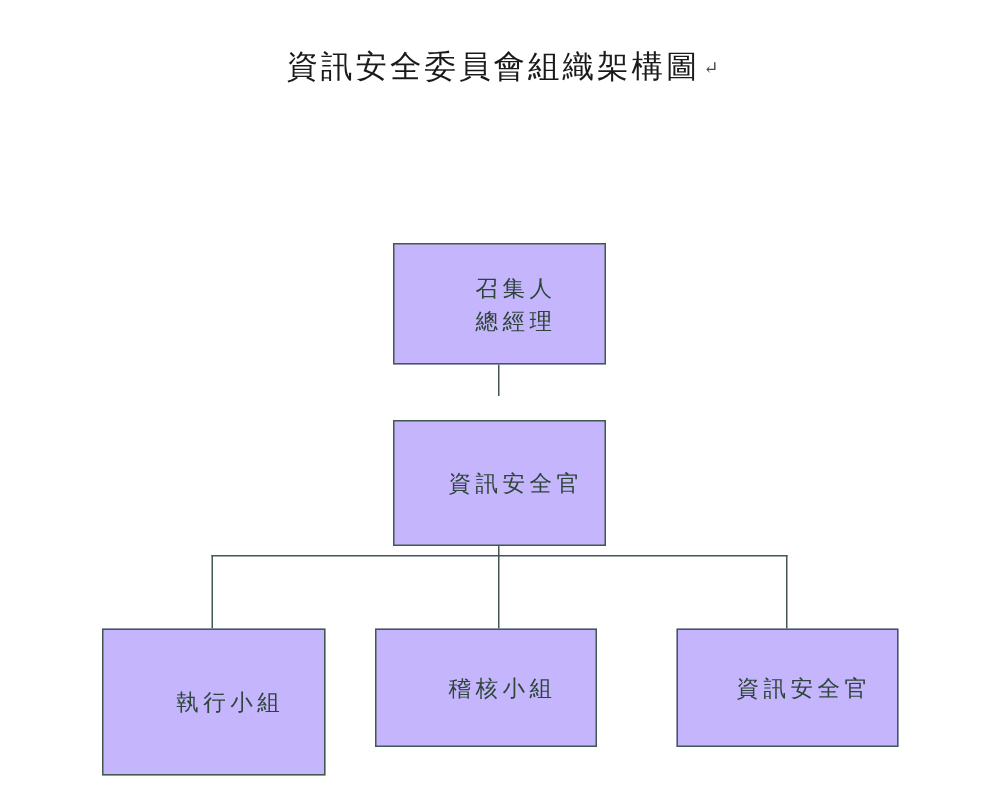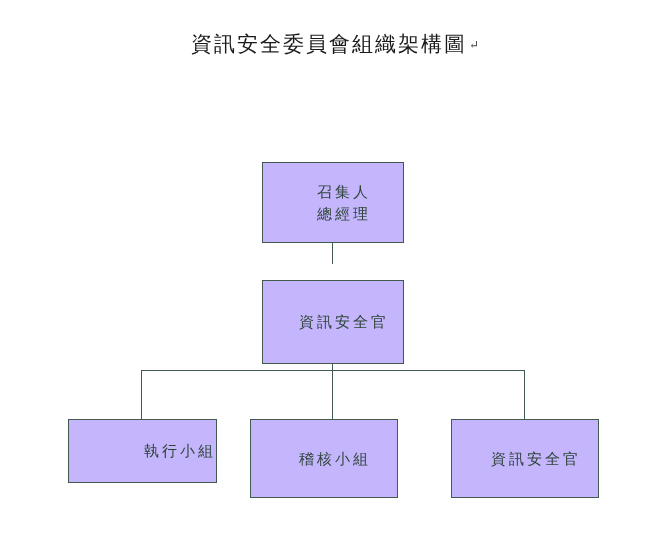--- a/index.html
+++ b/index.html
@@ -58,21 +58,21 @@
     letter-spacing: 3px;
     text-indent: 3px;
     white-space: nowrap;
     font-family: "DejaVu Serif", "Liberation Serif", serif;
     padding-left: 19px;
   }
   .node .line { display: block; }
 
   #node-convener  { left: 262px; top: 162px; width: 142px; height: 81px; }
   #node-ciso      { left: 262px; top: 280px; width: 142px; height: 84px; }
-  #node-exec      { left: 68px;  top: 419px; width: 149px; height: 64px; align-items: flex-end; }
+  #node-exec      { left: 68px;  top: 419px; width: 149px; height: 98px; }
   #node-audit     { left: 250px; top: 419px; width: 148px; height: 79px; }
   #node-emergency { left: 451px; top: 419px; width: 148px; height: 79px; }
 
   
   .conn {
     position: absolute;
     background: #41594f;
   }
   .conn-v { width: 1px; }
   .conn-h { height: 1px; }

